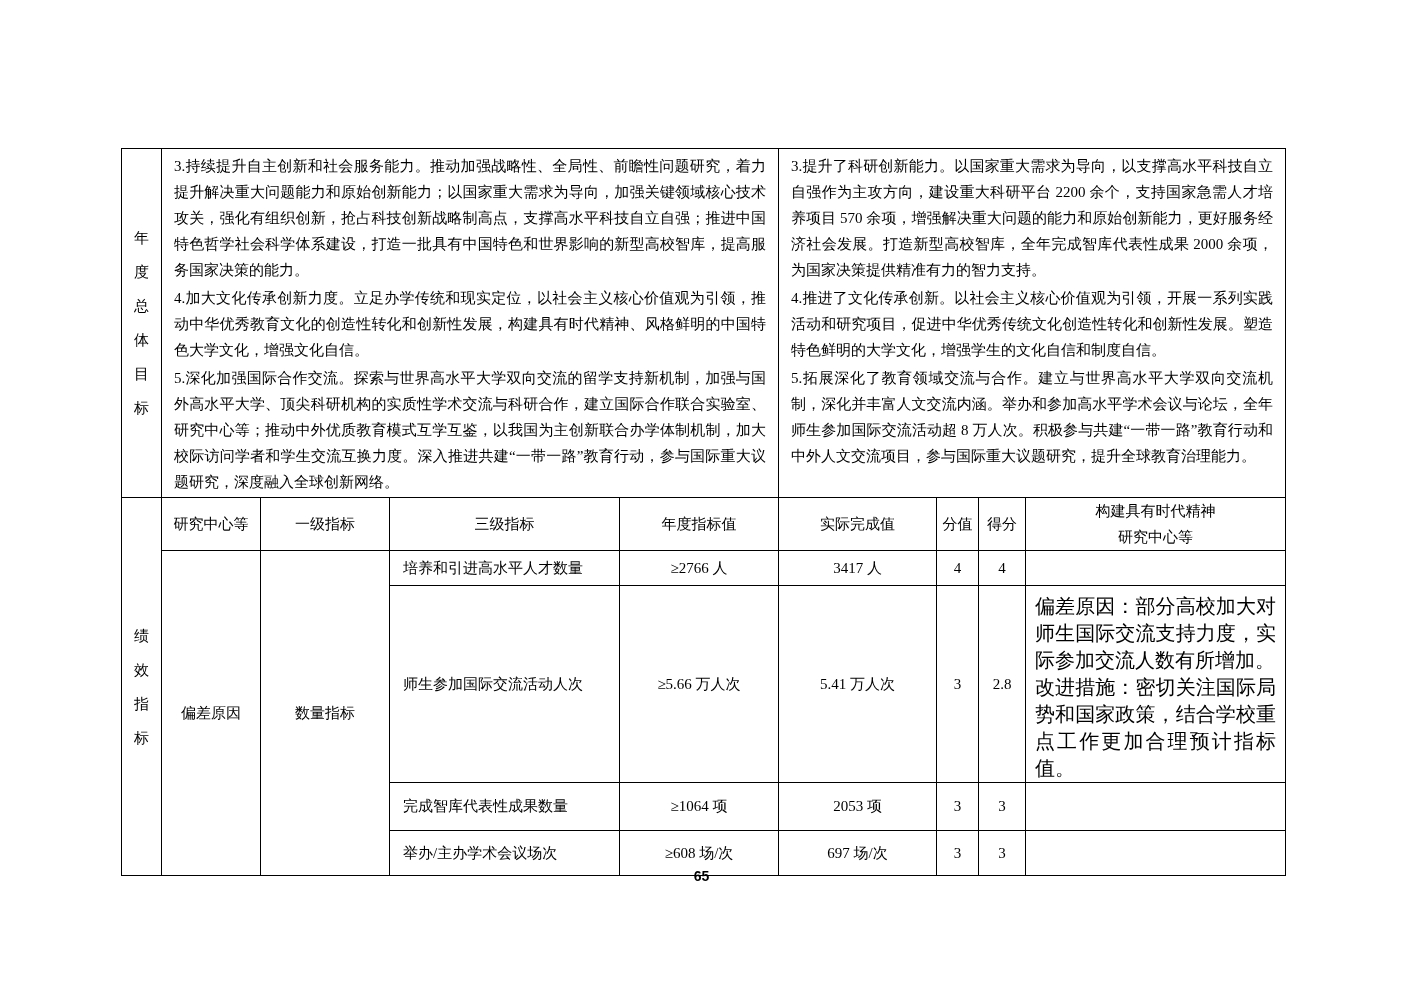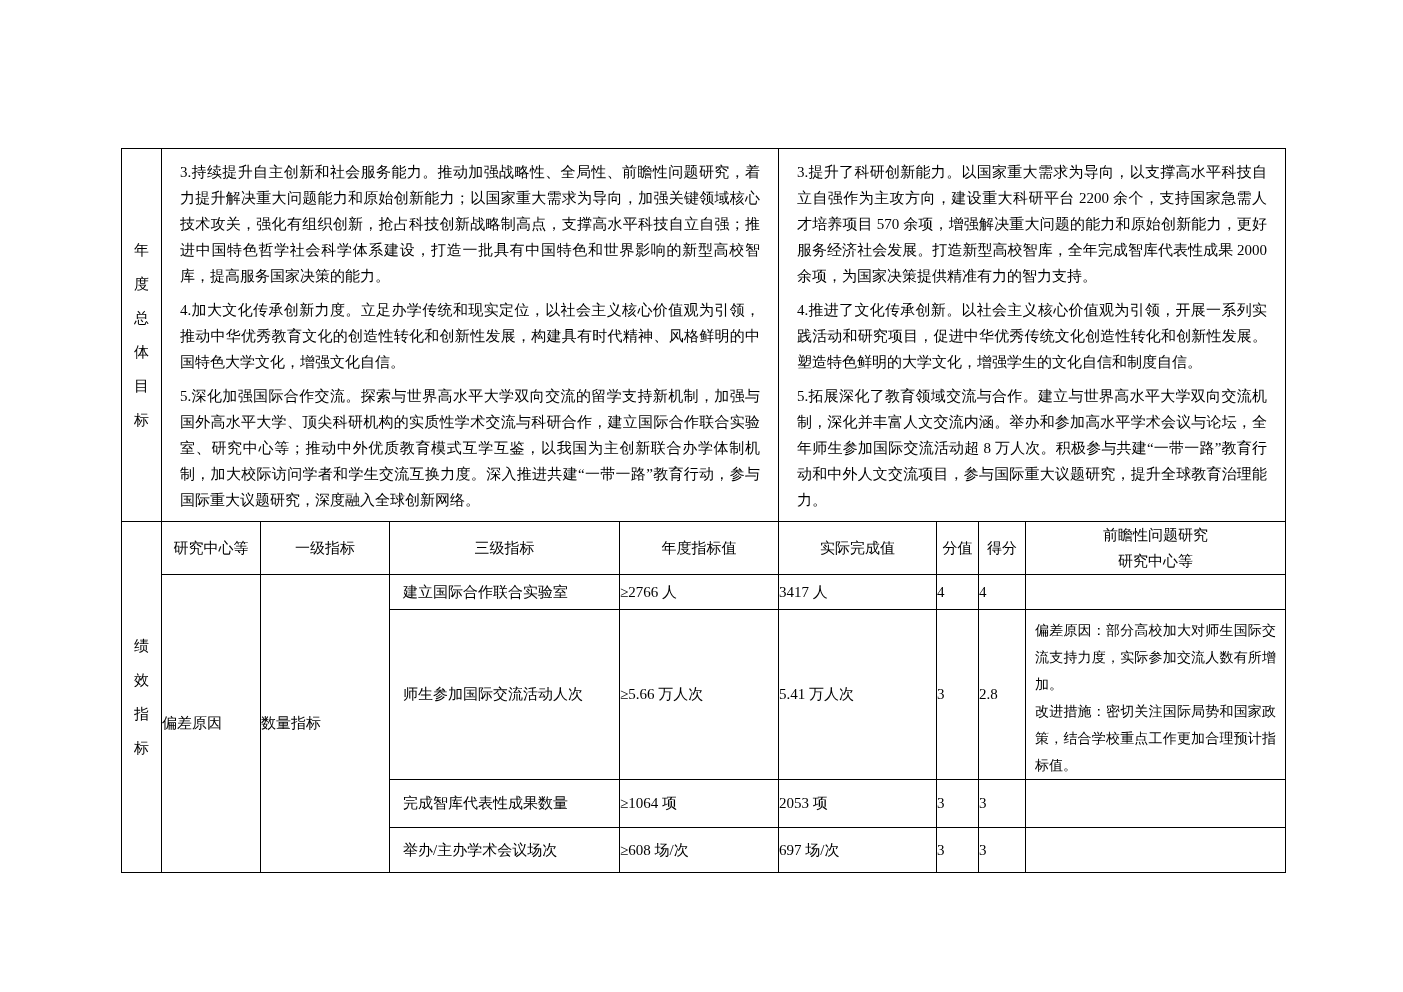--- a/index.html
+++ b/index.html
@@ -45,41 +45,41 @@
     letter-spacing: 0;
     text-align: center;
   }
 
   
   .goals-cell {
     vertical-align: top;
     padding: 2px 10px 0 10px;
   }
   .goals-cell p {
-    margin: 8px;
+    margin: 2px;
     font-size: 15px;
     line-height: 26px;
     text-align: justify;
     text-justify: inter-ideograph;
   }
 
   
   .hdr-cell { text-align: center; line-height: 26px; }
-  .center-cell { text-align: left; margin-top: 12px; }
+  .center-cell { text-align: center; margin-top: 12px; }
   .indicator-cell {
     text-align: left;
     padding-left: 13px;
     padding-right: 6px;
   }
   .deviation-cell {
     vertical-align: top;
     padding: 7px 9px 0 9px;
   }
   .deviation-cell div {
-    font-size: 14px;
+    font-size: 20px;
     line-height: 27px;
     text-align: justify;
     text-justify: inter-ideograph;
   }
   .page-number {
     position: absolute;
     left: 0; right: 0;
     top: 868px;
     text-align: center;
     font-size: 14px;
@@ -137,29 +137,29 @@
           <div class="vlabel">绩效指标</div>
         </td>
         <td class="hdr-cell">研究中心等</td>
         <td class="hdr-cell">一级指标</td>
         <td class="hdr-cell">三级指标</td>
         <td class="hdr-cell">年度指标值</td>
         <td class="hdr-cell">实际完成值</td>
         <td class="hdr-cell">分值</td>
         <td class="hdr-cell">得分</td>
         <td class="hdr-cell">
-          <div>前瞻性问题研究</div>
+          <div>构建具有时代精神</div>
           <div>研究中心等</div>
         </td>
       </tr>
 
       <tr style="height:35px">
         <td class="center-cell" rowspan="4">偏差原因</td>
         <td class="center-cell" rowspan="4">数量指标</td>
-        <td class="indicator-cell">建立国际合作联合实验室</td>
+        <td class="indicator-cell">培养和引进高水平人才数量</td>
         <td class="center-cell">≥2766 人</td>
         <td class="center-cell">3417 人</td>
         <td class="center-cell">4</td>
         <td class="center-cell">4</td>
         <td class="deviation-cell"></td>
       </tr>
 
       <tr style="height:164px">
         <td class="indicator-cell">师生参加国际交流活动人次</td>
         <td class="center-cell">≥5.66 万人次</td>
@@ -186,13 +186,14 @@
         <td class="center-cell">≥608 场/次</td>
         <td class="center-cell">697 场/次</td>
         <td class="center-cell">3</td>
         <td class="center-cell">3</td>
         <td class="deviation-cell"></td>
       </tr>
     </tbody>
       </table>
   </div>
 
+  <div class="page-number">65</div>
 </div>
 
 </body></html>

